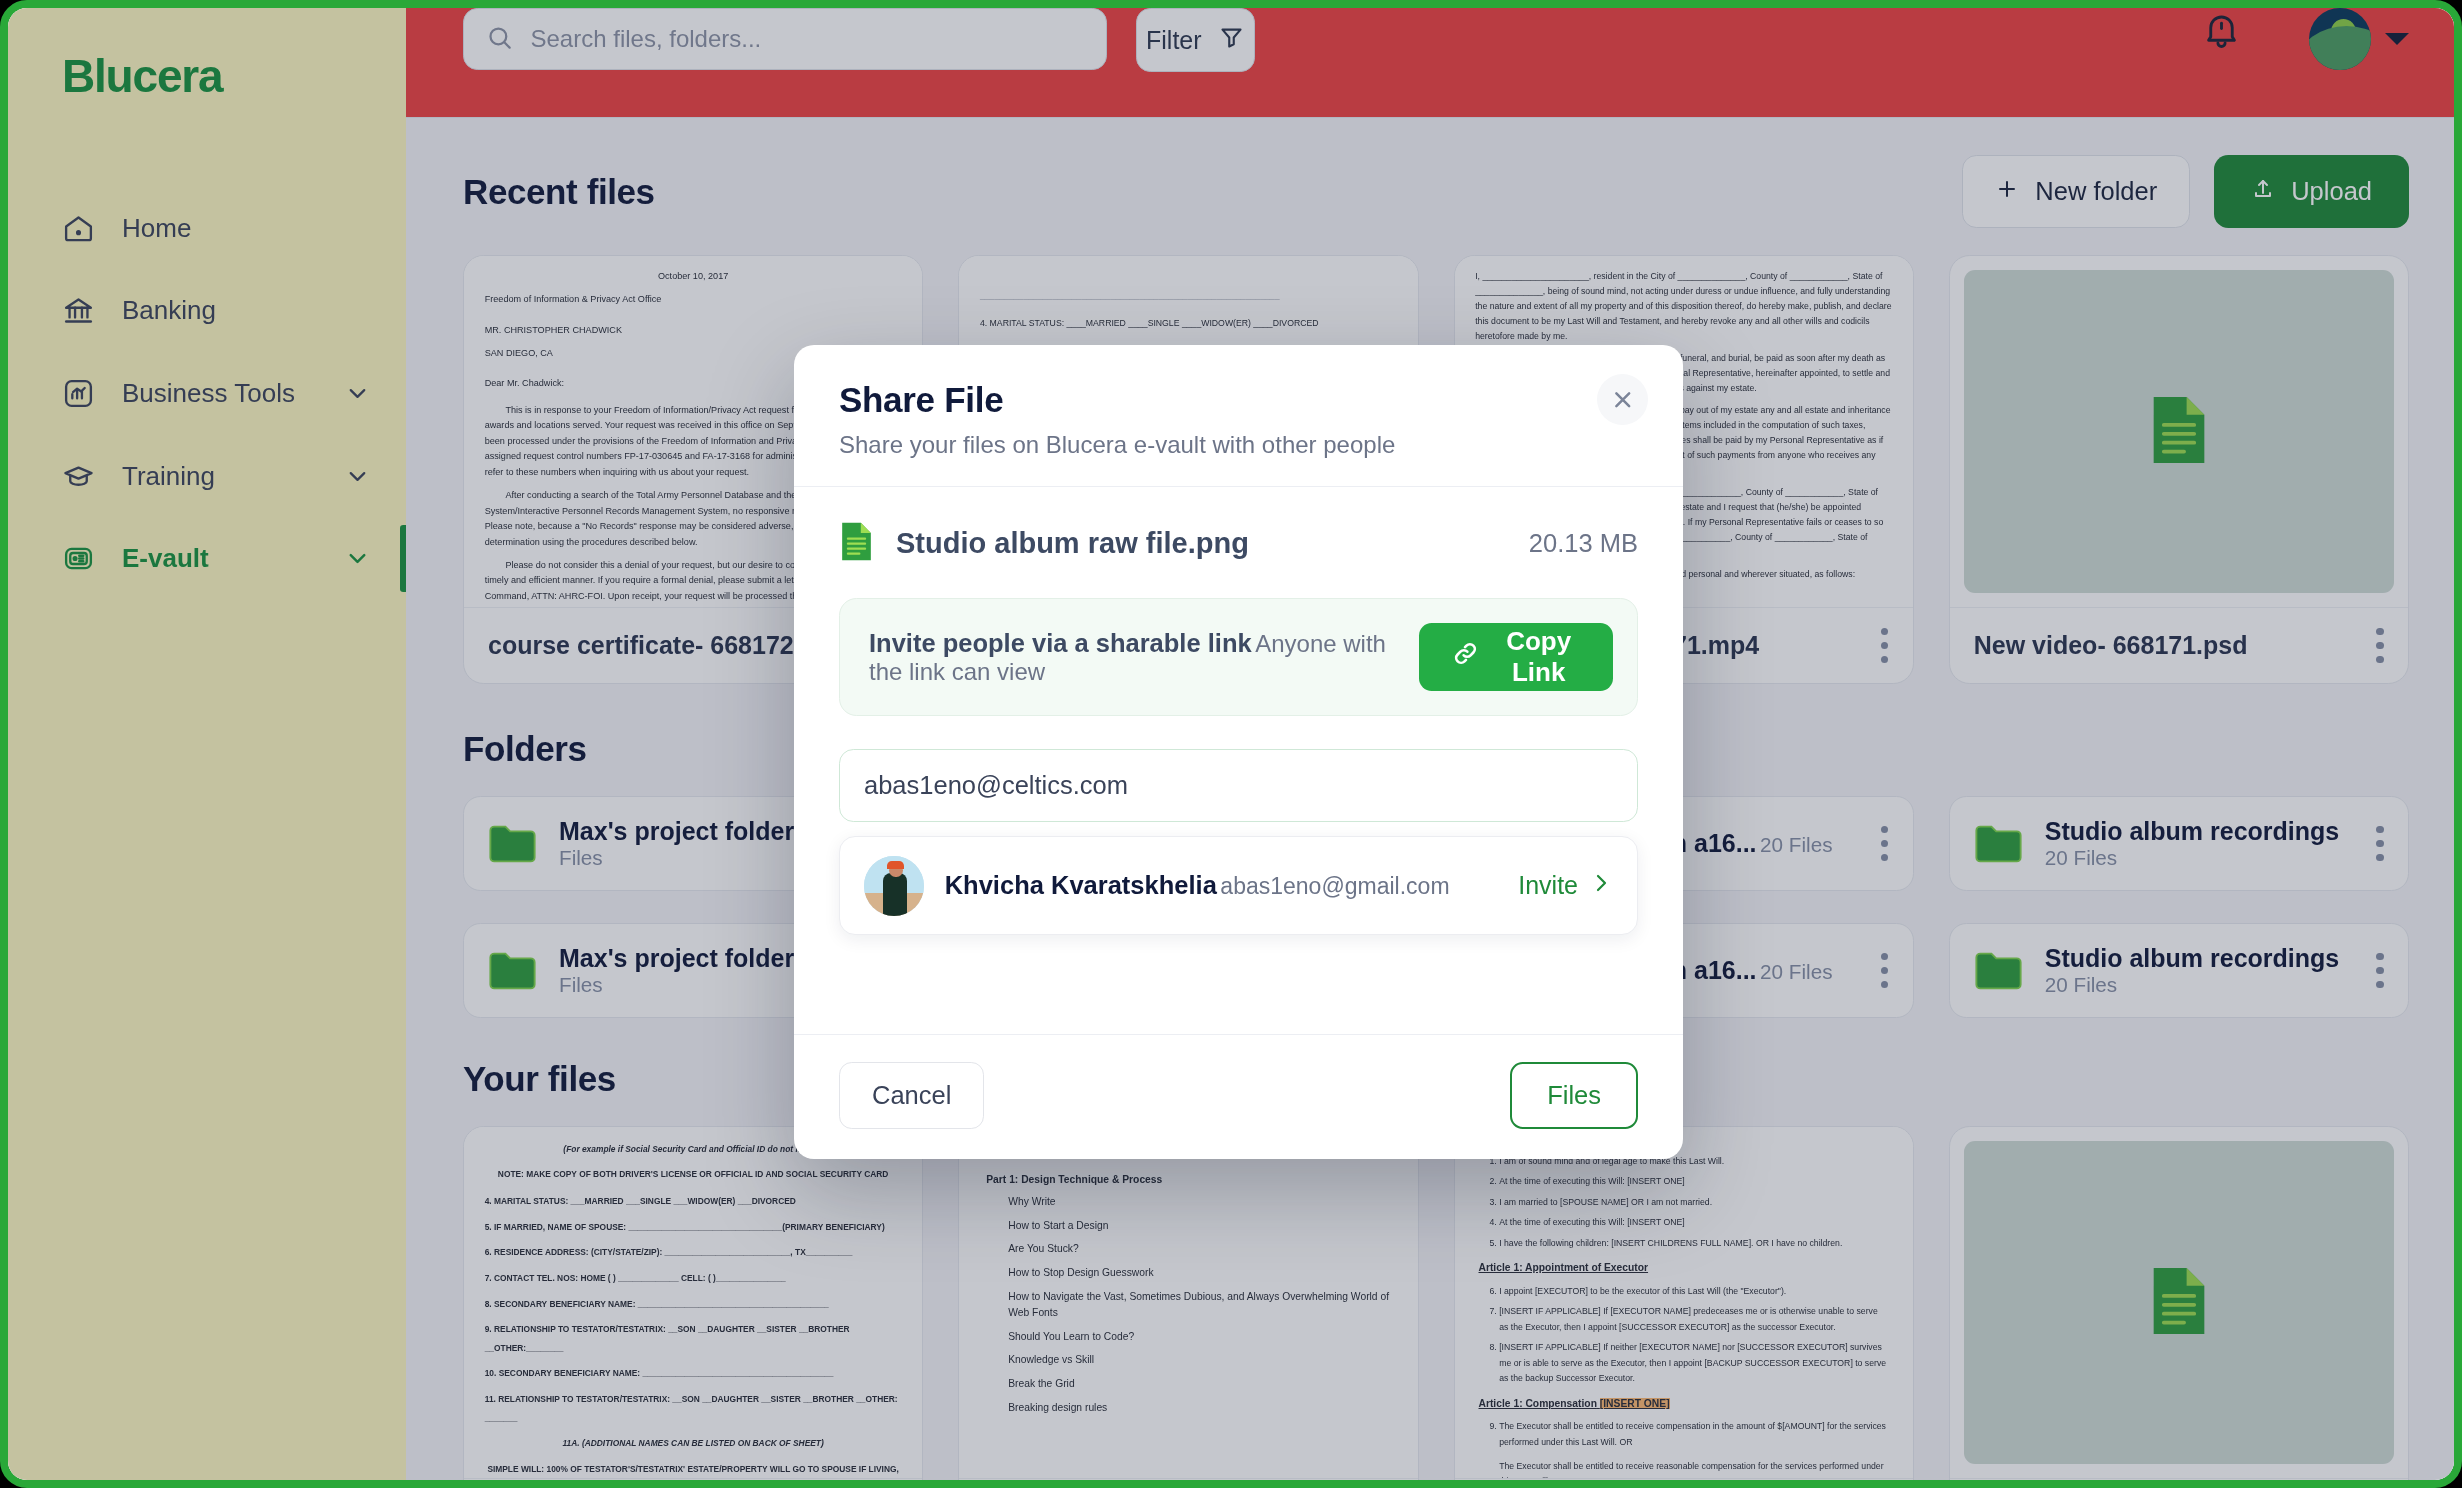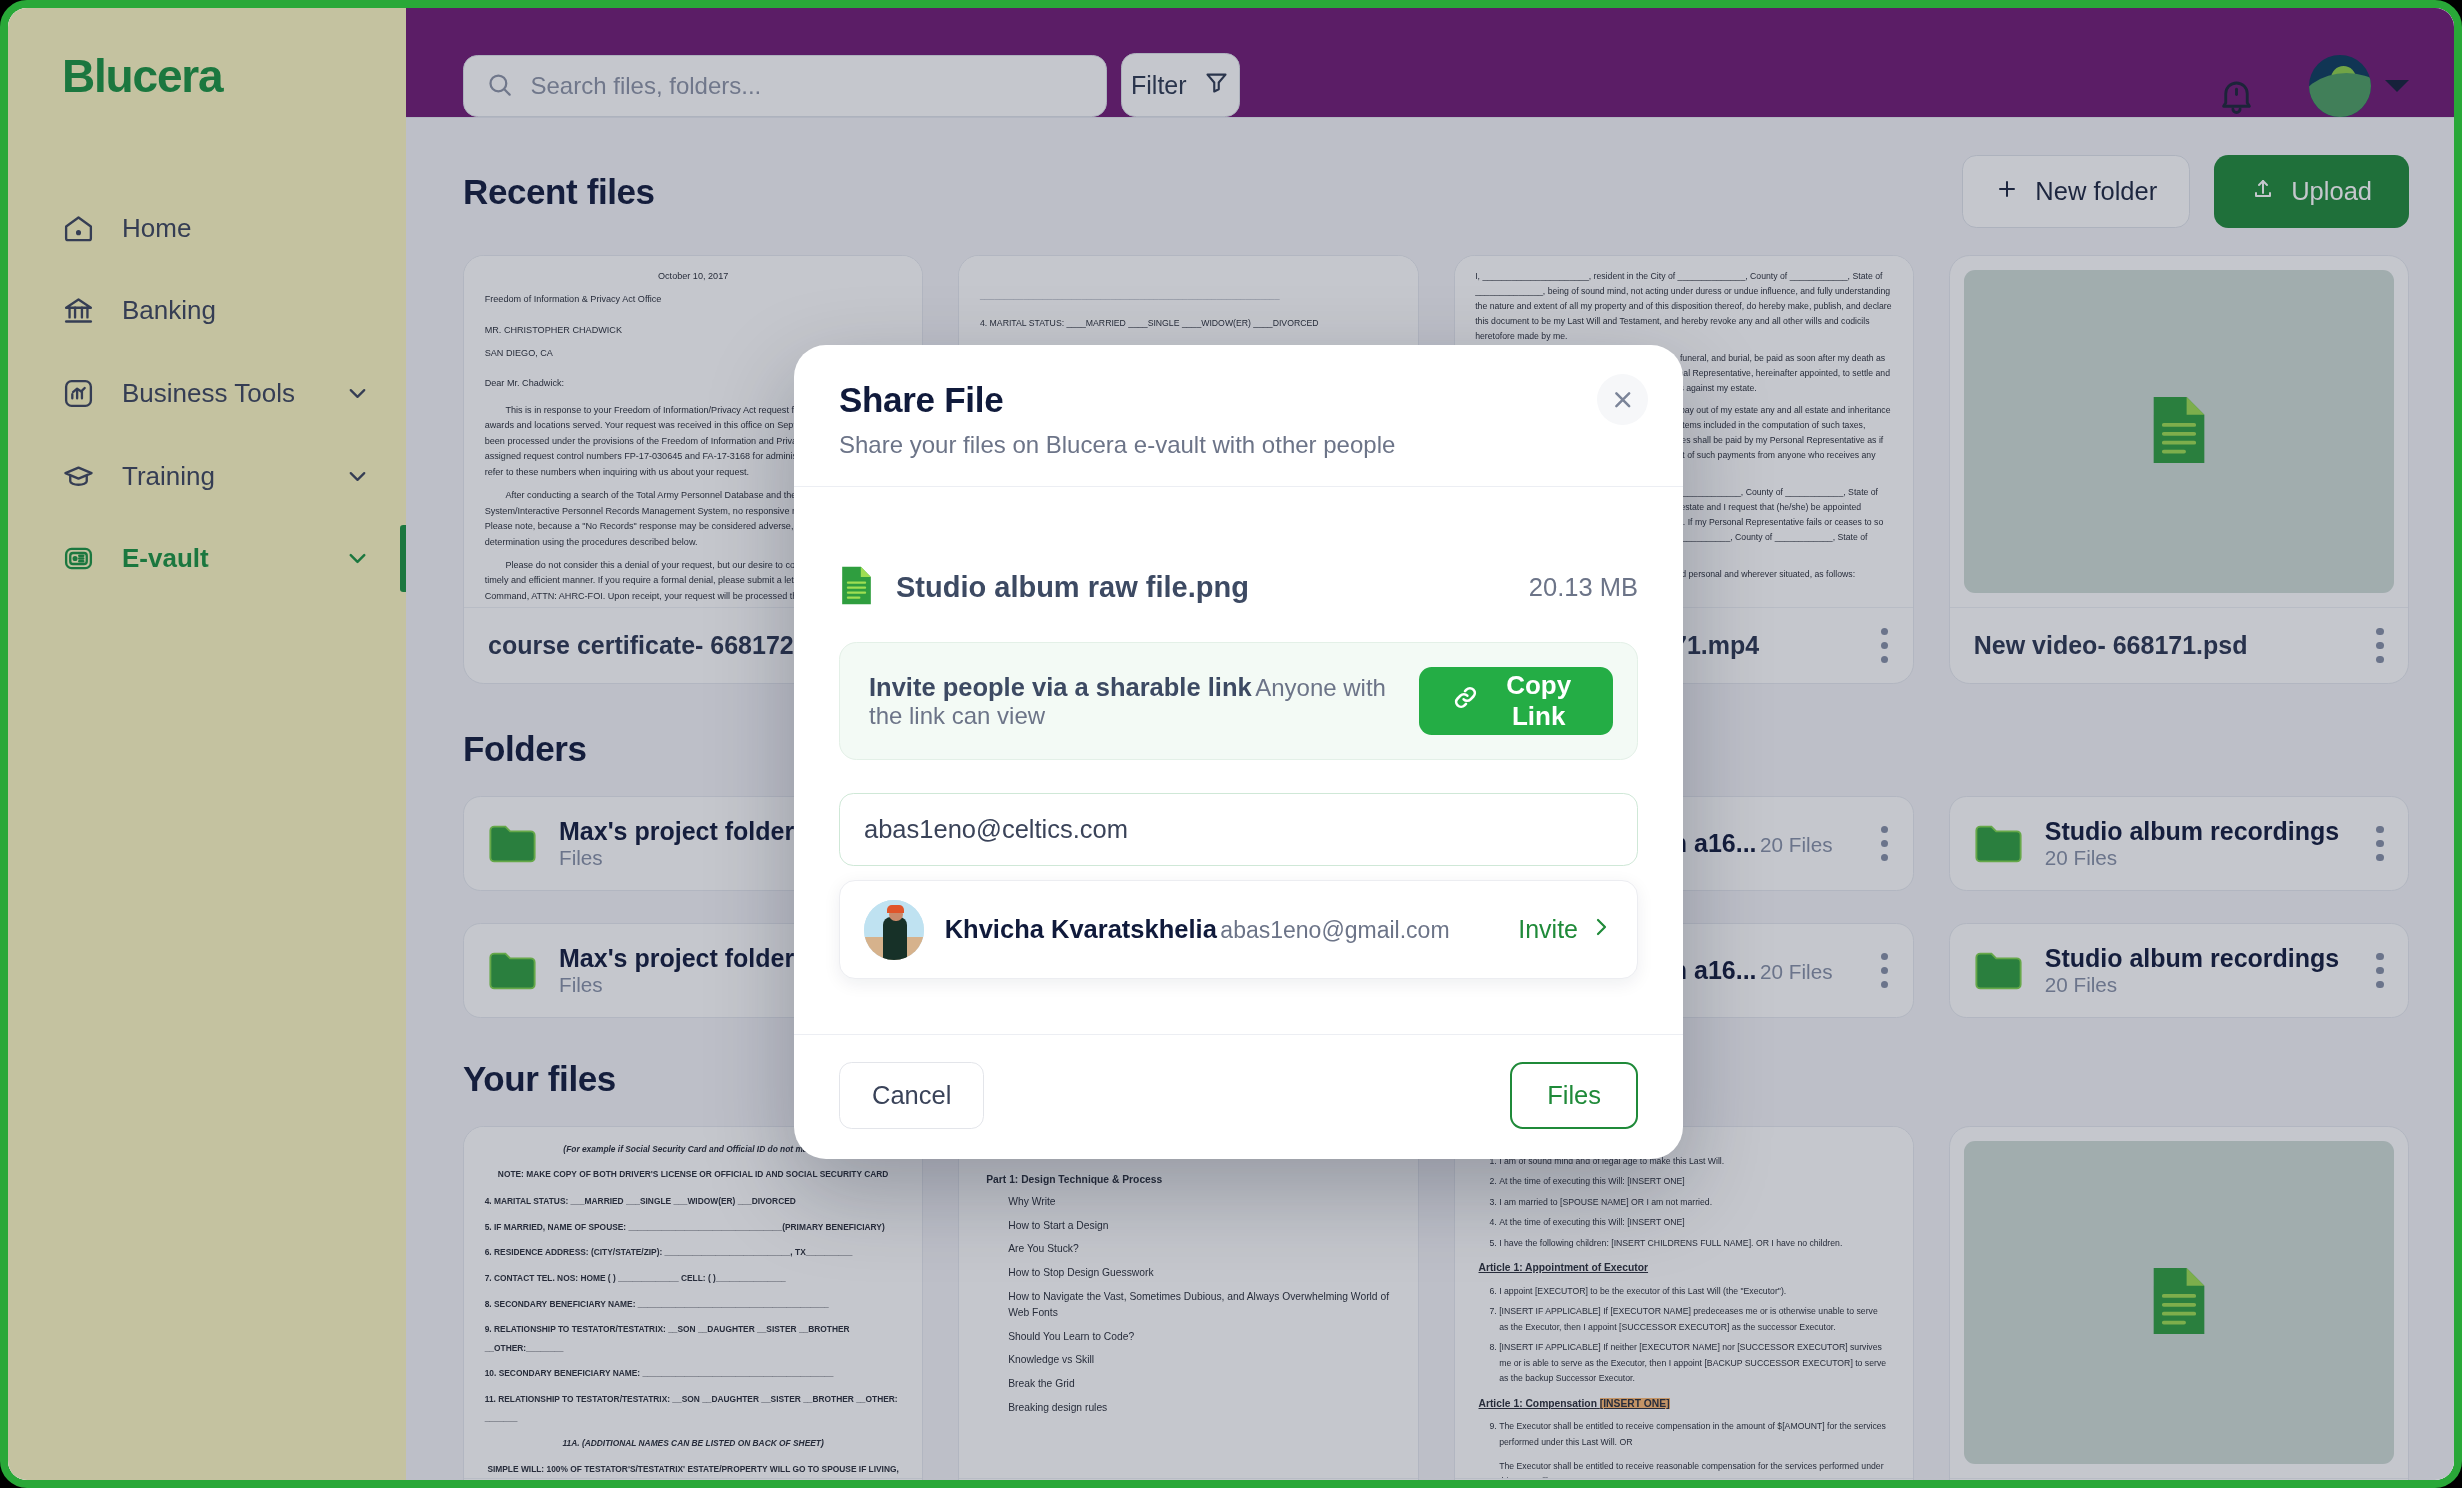--- a/index.html
+++ b/index.html
@@ -60,25 +60,25 @@
     position: absolute; right: 0; width: 6.4px; height: 67px;
     background: #1a9440; border-radius: 3.2px 0 0 3.2px;
   }
 
   
   #main { flex: 1 1 auto; display: flex; flex-direction: column; min-width: 0; background: #f4f5f8; }
 
   
   #topbar {
     height: 110px; flex: 0 0 110px;
-    background: #701a75;
+    background: #ef4444;
     border-bottom: 1.6px solid #e6e9ef;
-    display: flex; align-items: flex-end;
+    display: flex; align-items: flex-start;
     padding: 0 45px 0 57px;
-    gap: 14px;
+    gap: 29px;
   }
   .search-box {
     width: 644px; height: 62px;
     border: 1.6px solid #dfe3ea; border-radius: 14.3px;
     display: flex; align-items: center; gap: 17.5px;
     padding: 0 22px;
     background: #fff;
   }
   .search-box .ph { color: #8d94a6; font-size: 24px; }
   .filter-btn {
@@ -147,23 +147,23 @@
   .folder-ico { width: 49px; height: 40px; flex: 0 0 49px; }
   .folder-txt { flex: 1 1 auto; min-width: 0; }
   .folder-name { font-size: 25px; font-weight: 700; color: #121c3d; white-space: nowrap; overflow: hidden; text-overflow: ellipsis; }
   .folder-sub { font-size: 20.7px; color: #8690a6; margin-top: 3.2px; }
 
   
   #overlay { position: absolute; inset: 0; background: rgba(30,38,60,0.26); z-index: 50; }
   #modal {
     position: absolute; z-index: 60;
     left: 786px; top: 337px; width: 889px; height: 814px;
-    background: #fff; border-radius: 32px;
+    background: #fff; border-radius: 20px;
     box-shadow: 0 32px 87px rgba(10,20,40,.26);
-    display: flex; flex-direction: column; overflow: hidden; gap: 44px;
+    display: flex; flex-direction: column; overflow: hidden;
   }
   .modal-head { padding: 35px 45px 27px 45px; border-bottom: 1.6px solid #eceef3; position: relative; }
   .modal-title { font-size: 35px; font-weight: 700; color: #101a3b; letter-spacing: -0.3px; }
   .modal-sub { font-size: 24px; color: #6c7488; margin-top: 11px; }
   .modal-close {
     position: absolute; right: 35px; top: 29px;
     width: 51px; height: 51px; border-radius: 50%;
     background: #f6f7f9; display: flex; align-items: center; justify-content: center; cursor: pointer;
   }
   .modal-body { flex: 1 1 auto; padding: 33px 45px 0 45px; }

